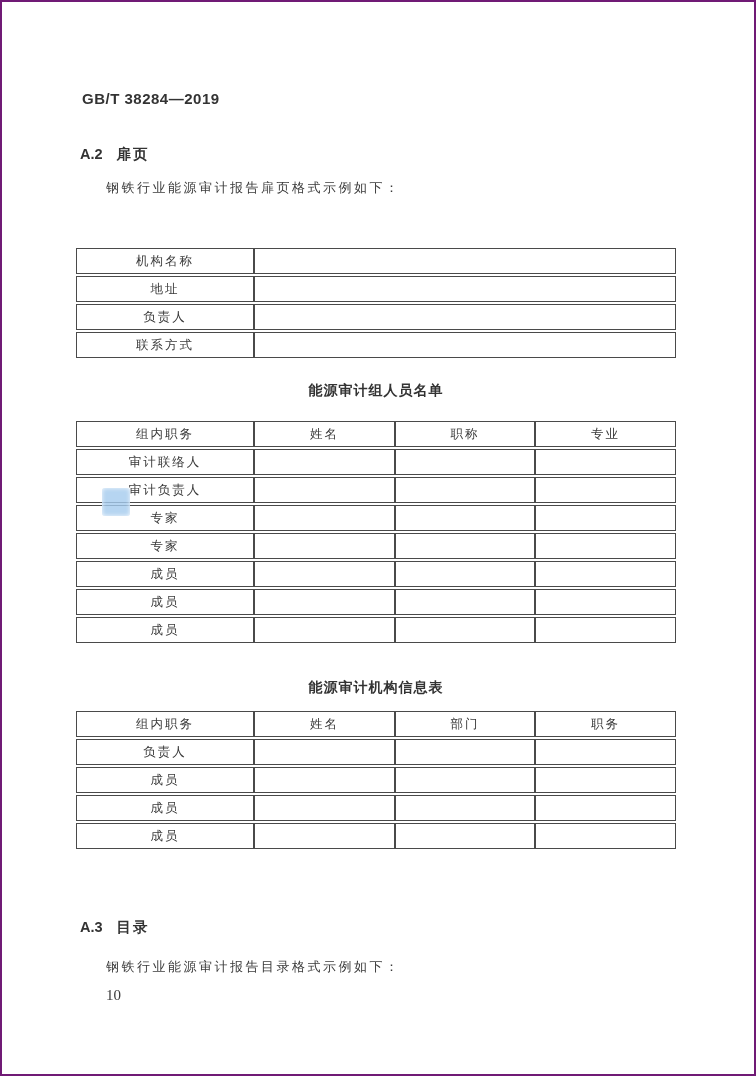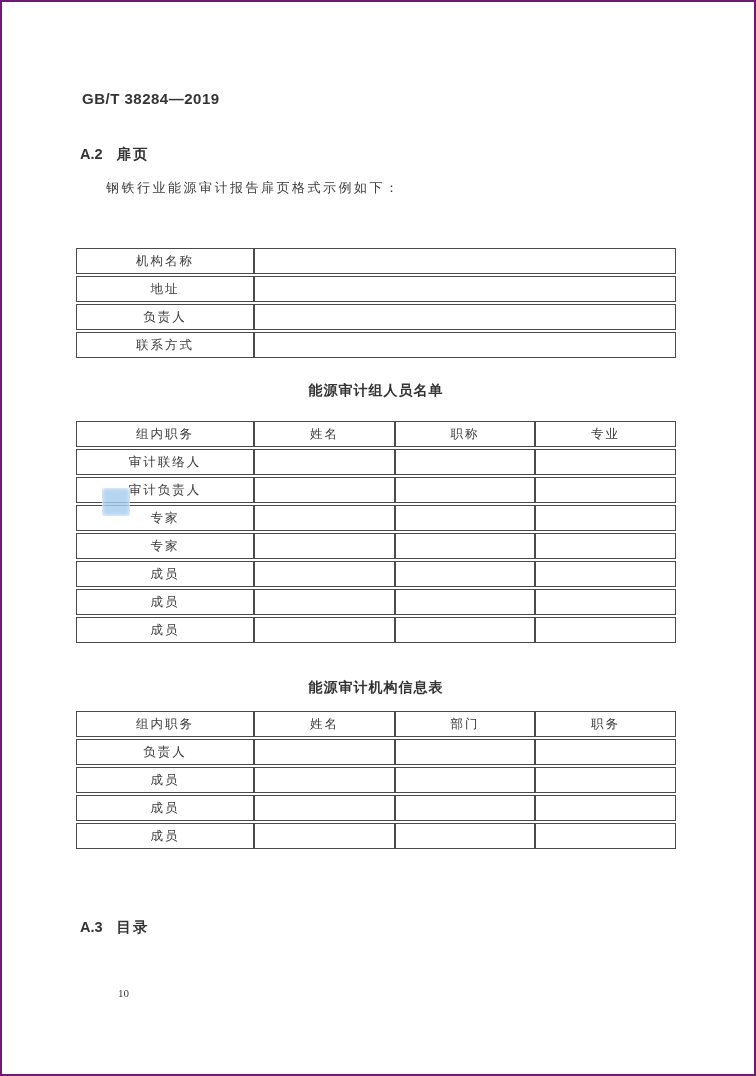--- a/index.html
+++ b/index.html
@@ -41,22 +41,22 @@
     table-layout:fixed;
   }
   table.tbl td{
     border:1px solid #4a4a4a;
     height:24px;padding:0;
     text-align:center;vertical-align:middle;
     font-size:12.5px;letter-spacing:2px;color:#3a3a3a;
     background:#ffffff;
   }
   .page-num{
-    left:116px;top:985px;
-    font-size:11px;color:#3b3b3b;
+    left:104px;top:985px;
+    font-size:15px;color:#3b3b3b;
   }
   .watermark{
     left:100px;top:486px;width:28px;height:28px;
     background:rgba(164,203,238,0.8);
     border-radius:3px;
     z-index:3;
     box-shadow:inset 0 0 4px rgba(255,255,255,0.9);
   }
 </style>
 </head>
@@ -201,16 +201,17 @@
         <td></td>
         <td></td>
       </tr>
     </tbody>
   </table>
 
   <div class="abs heading" style="top:916px;">
     <span class="h-num">A.3</span><span class="h-title">目录</span>
   </div>
 
+  <div class="abs intro" style="top:956px;">钢铁行业能源审计报告目录格式示例如下：</div>
 
   <div class="abs page-num">10</div>
 
 </div>
 
 </body></html>

